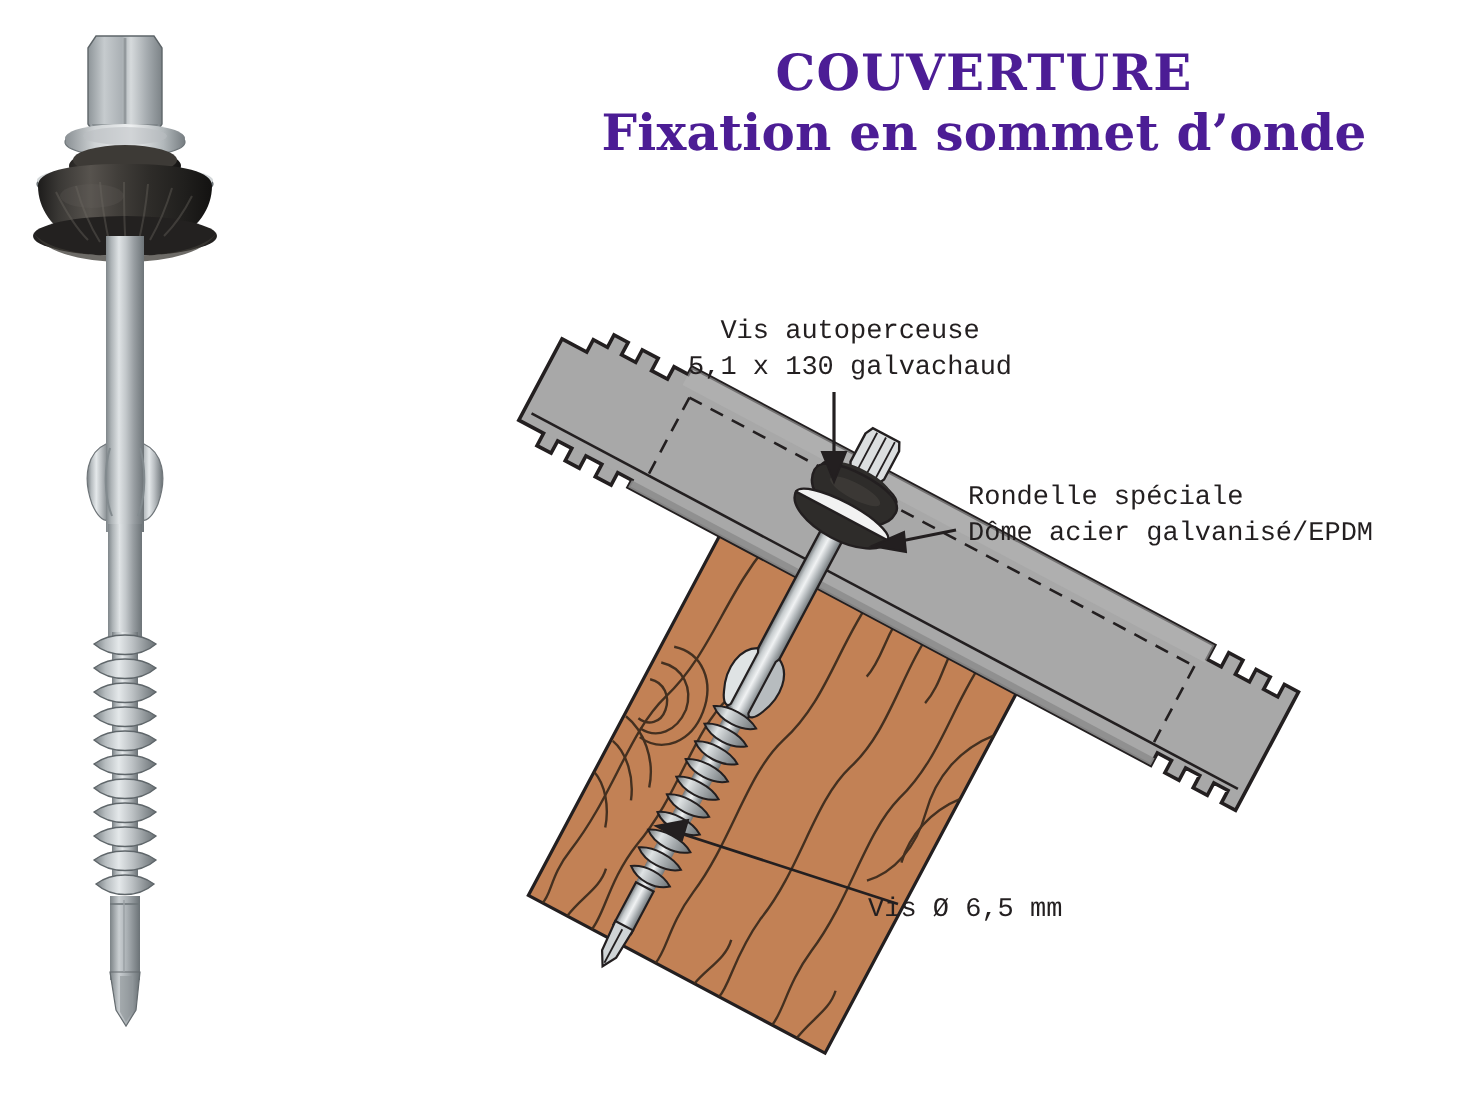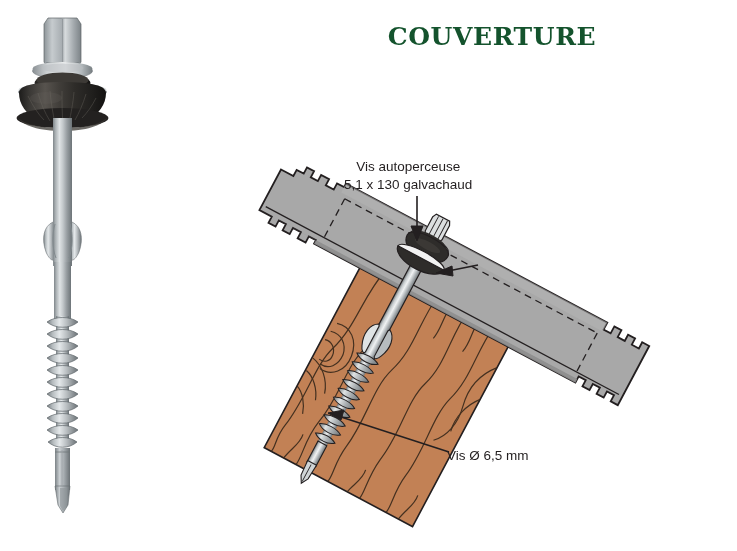--- a/index.html
+++ b/index.html
@@ -9,55 +9,56 @@
     font-family:"DejaVu Sans", sans-serif;
     overflow:hidden;
     position:relative;
   }
   #root{position:absolute;inset:0;}
 
   
   .title-block{
     position:absolute; left:262px; top:22px; width:460px;
     text-align:center;
-    color:#14532d;
+    color:#4c1d95;
     font-family:"DejaVu Serif", serif;
     font-weight:bold;
     line-height:1.18;
     user-select:none;
   }
   .title-1{font-size:25px;letter-spacing:.6px;}
   .title-2{font-size:25px;letter-spacing:.1px;}
   .title-3{font-size:25px;letter-spacing:.1px;}
 
   
   .label{
     position:absolute;
     color:#231f20;
-    font-family:Liberation Sans, sans-serif;
+    font-family:Liberation Mono, monospace;
     font-size:13.5px;
     line-height:1.33;
     white-space:nowrap;
     user-select:none;
   }
   .lbl-screw{left:344px; top:158px; text-align:center;}
   .lbl-washer{left:484px; top:241px; text-align:left;}
-  .lbl-dia{left:447px; top:447px; text-align:center;}
+  .lbl-dia{left:434px; top:447px; text-align:center;}
 
   
   .svglayer{position:absolute;left:0;top:0;width:737px;height:551px;}
   .svglayer.nohit{pointer-events:none;}
 </style>
 </head>
 <body>
 
 <div id="root">
 
   <div class="title-block">
     <div class="title-1">COUVERTURE</div>
+    <div class="title-2">Fixation en sommet d’onde</div>
   </div>
 
   <svg class="svglayer nohit" viewBox="0 0 737 551">
     <defs>
       <linearGradient id="gShank" x1="0" y1="0" x2="1" y2="0">
         <stop offset="0%" stop-color="#7f868a"></stop>
         <stop offset="14%" stop-color="#aeb4b7"></stop>
         <stop offset="34%" stop-color="#dfe3e5"></stop>
         <stop offset="52%" stop-color="#c3c8cb"></stop>
         <stop offset="74%" stop-color="#979da1"></stop>
@@ -334,18 +335,22 @@
         <path d="M328 413 L344 410 L341 420 Z"></path>
       </g>
     </g>
   </svg>
 
   <div class="label lbl-screw">
     <div>Vis autoperceuse</div>
     <div>5,1 x 130 galvachaud</div>
   </div>
 
+  <div class="label lbl-washer">
+    <div>Rondelle spéciale</div>
+    <div>Dôme acier galvanisé/EPDM</div>
+  </div>
 
   <div class="label lbl-dia">
     <div>Vis Ø 6,5 mm</div>
   </div>
 
 </div>
 
 </body></html>

